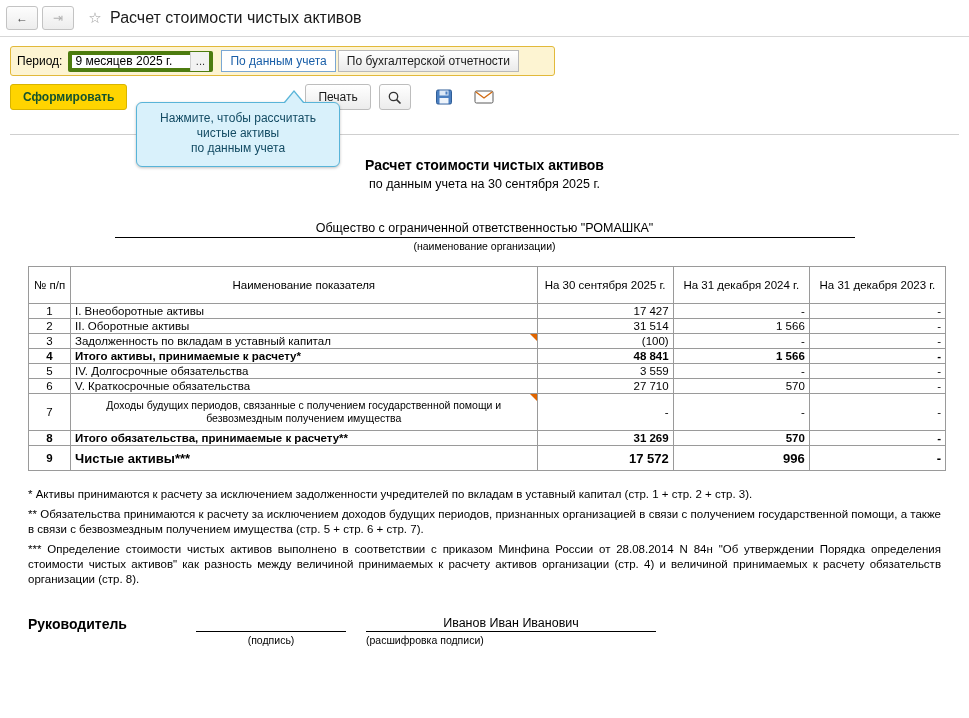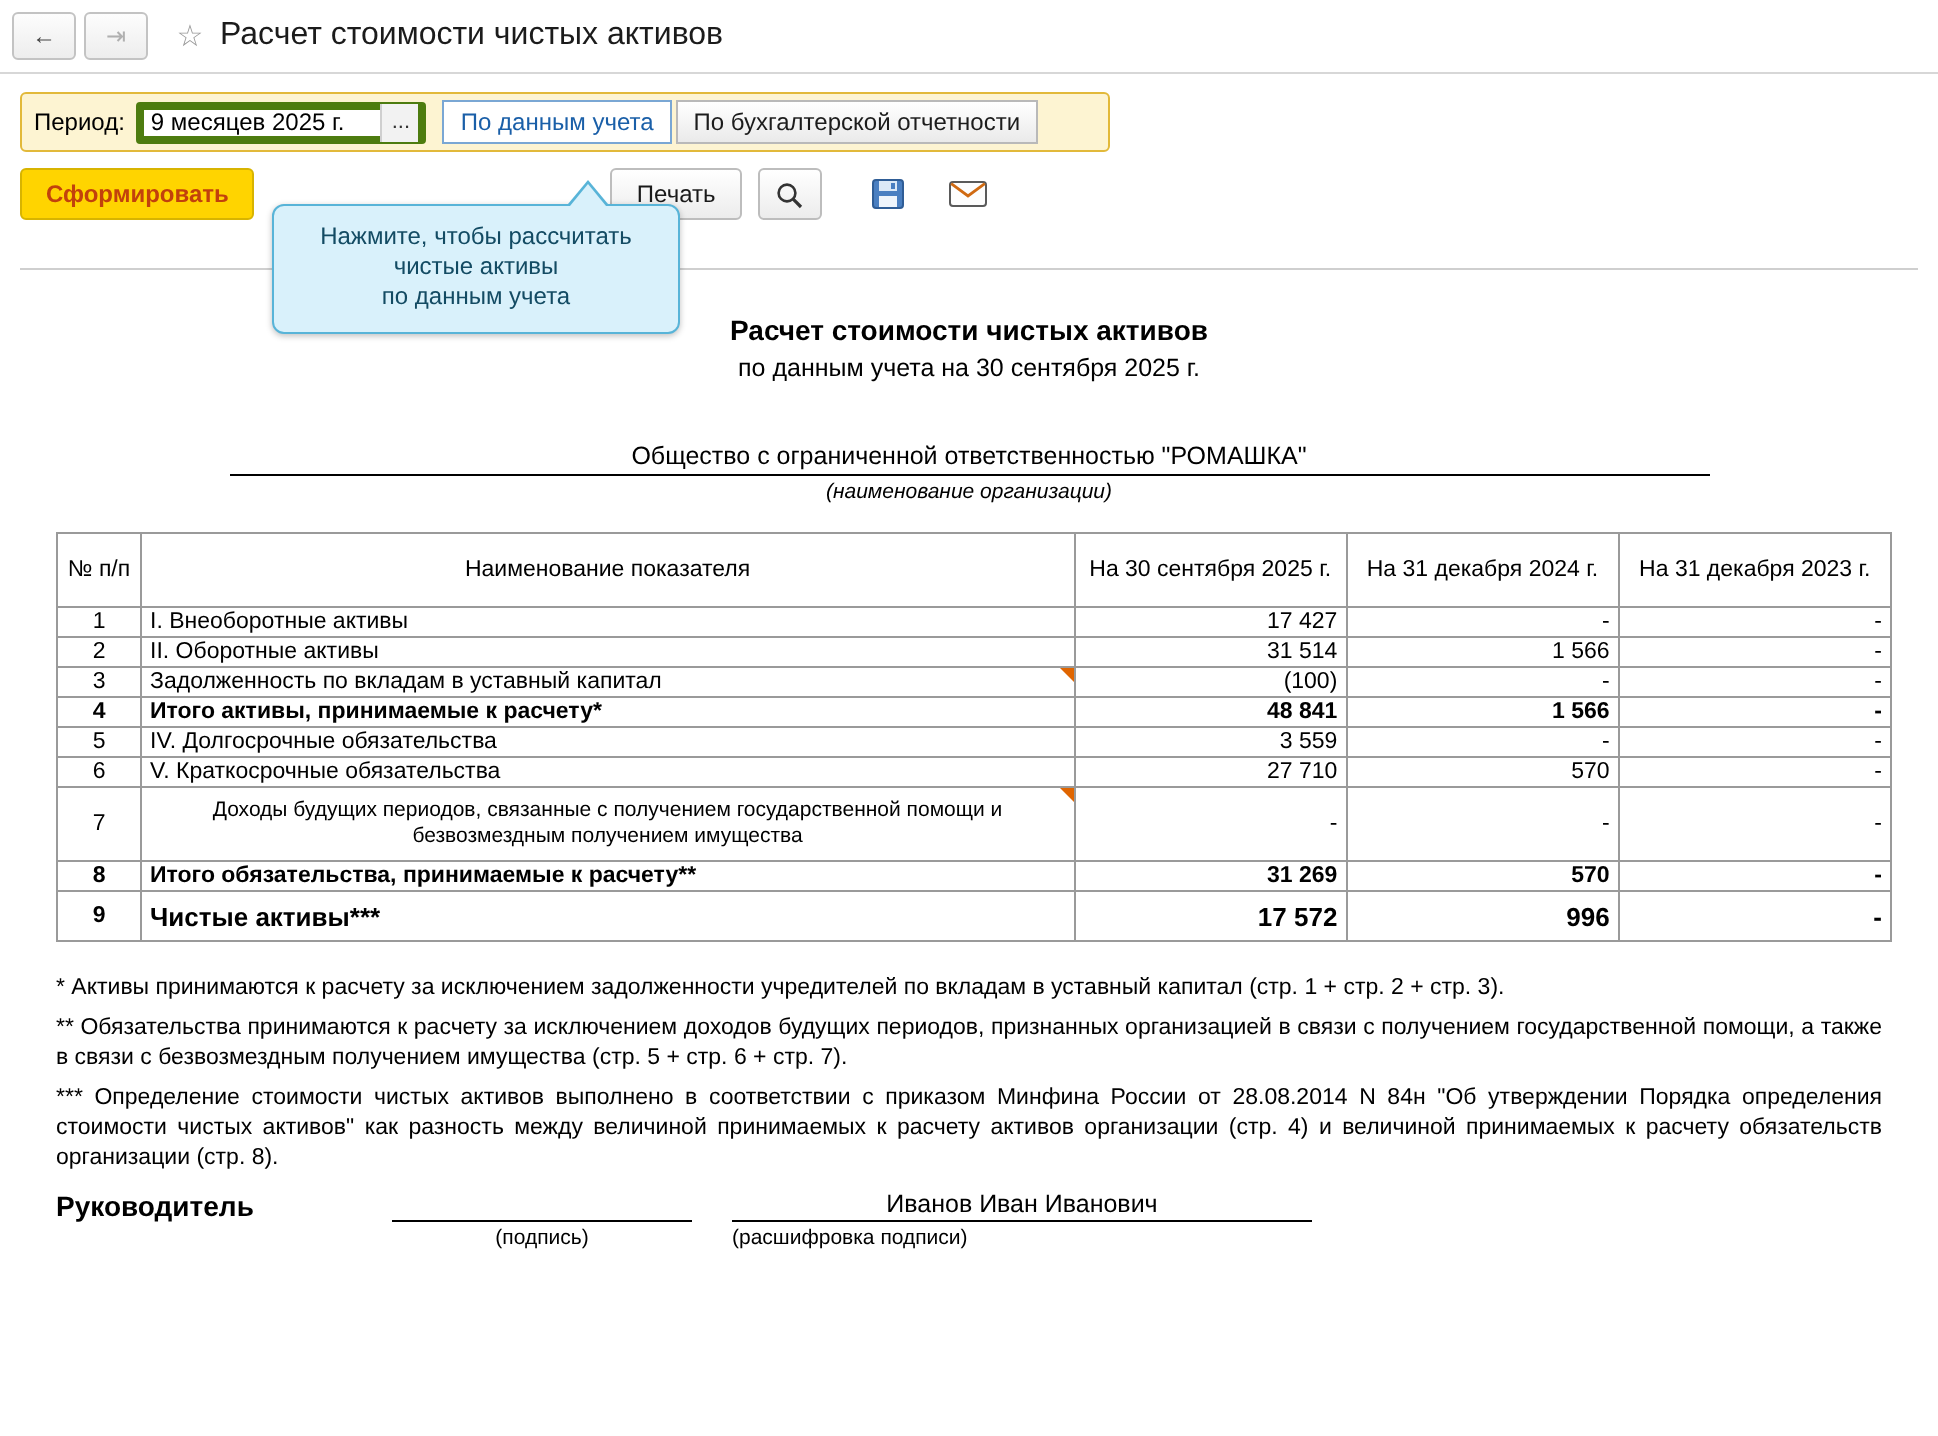--- a/index.html
+++ b/index.html
@@ -140,21 +140,21 @@
   .btn-primary {
     background: #ffd400;
     border: 1px solid #d8b400;
     height: 24px;
     padding: 0 12px;
     font-size: 12px;
     font-weight: bold;
     border-radius: 3px;
     display: flex;
     align-items: center;
-    color: #c2410c;
+    color: #14532d;
   }
   .btn-plain {
     background: linear-gradient(#ffffff, #ececec);
     border: 1px solid #bdbdbd;
     height: 24px;
     padding: 0 12px;
     font-size: 12px;
     border-radius: 3px;
     display: flex;
     align-items: center;
@@ -247,21 +247,20 @@
     text-align: center;
     font-size: 12.5px;
     border-bottom: 1px solid #000;
     padding-bottom: 2px;
   }
   .org-cap {
     width: 740px;
     margin: 2px auto 0 auto;
     text-align: center;
     font-size: 10.5px;
-    font-style: italic;
   }
   .unit-row {
     margin: 14px 0 0 20px;
     display: flex;
     align-items: flex-end;
     font-size: 12.5px;
   }
   .unit-label { margin-right: 52px; }
   .unit-value {
     width: 120px;
@@ -306,21 +305,21 @@
 
   .notes {
     margin: 16px 18px 0 18px;
     font-size: 11.5px;
     line-height: 15px;
     text-align: justify;
   }
   .notes p { margin: 0 0 5px 0; }
 
   .sign-row {
-    margin: 8px 0 0 18px;
+    margin: 29px 0 0 18px;
     display: flex;
     align-items: flex-end;
     font-size: 13px;
   }
   .sign-title { font-weight: bold; font-size: 14px; width: 168px; }
   .sign-line { width: 150px; border-bottom: 1px solid #000; height: 15px; }
   .sign-name {
     width: 290px;
     text-align: center;
     border-bottom: 1px solid #000;

